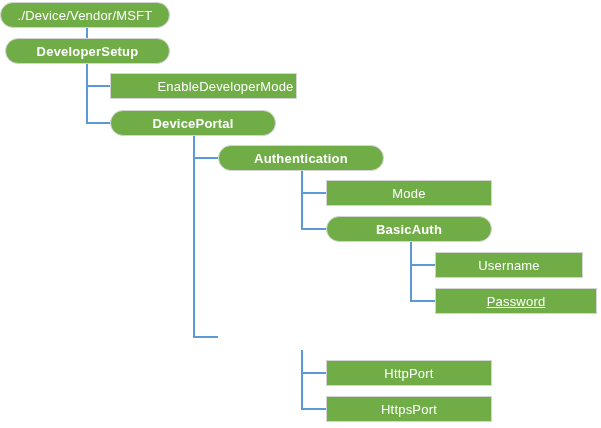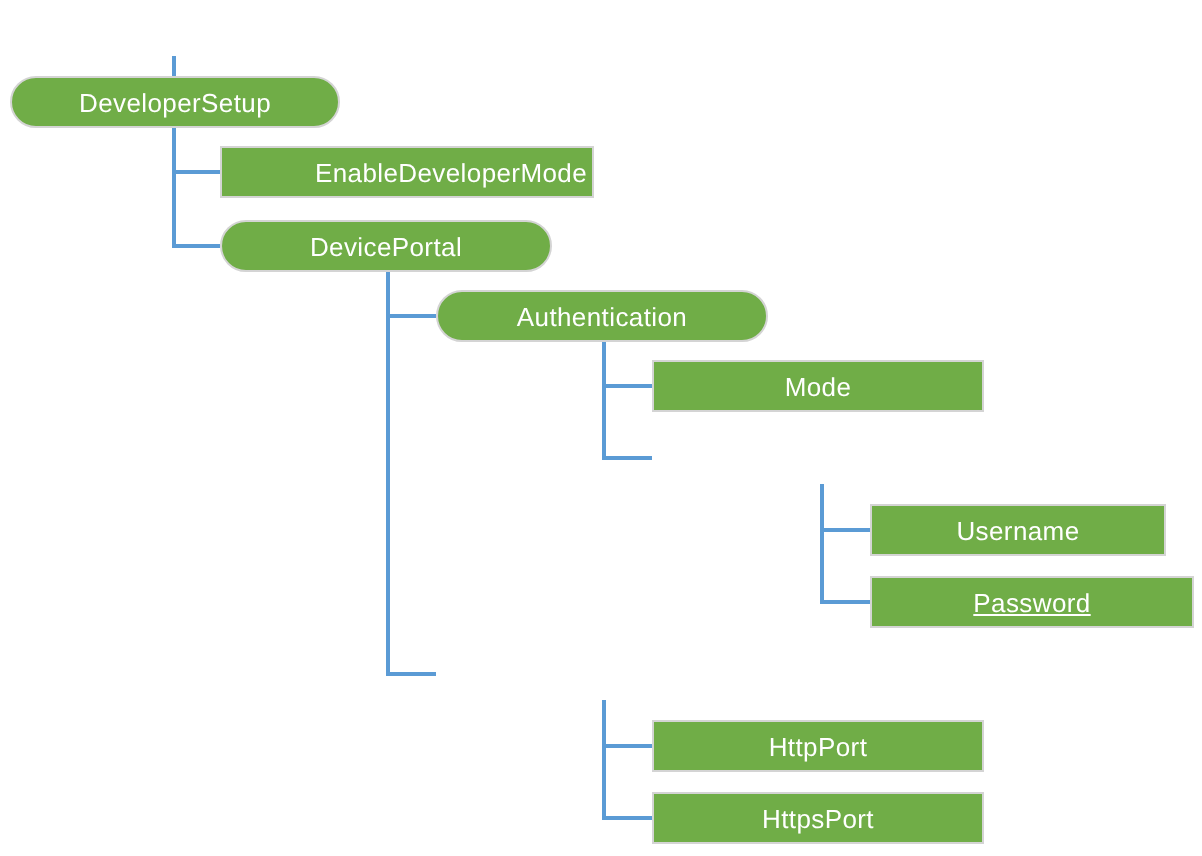--- a/index.html
+++ b/index.html
@@ -34,20 +34,21 @@
     justify-content: center;
     font-size: 13px;
     letter-spacing: .2px;
     text-align: center;
     border: 1px solid #d4d4d4;
     white-space: nowrap;
     user-select: none;
   }
   .node.pill {
     border-radius: 14px;
+    font-weight: bold;
   }
   .node.rect {
     border-radius: 0;
   }
   .node.root {
     border-radius: 14px;
   }
 </style>
 </head>
 <body>
@@ -73,31 +74,33 @@
   <div class="conn conn-h" style="left:301px; top:228px; width:25px;"></div>
 
   <div class="conn conn-v" style="left:410px; top:242px; height:59px;"></div>
   <div class="conn conn-h" style="left:410px; top:264px; width:25px;"></div>
   <div class="conn conn-h" style="left:410px; top:300px; width:25px;"></div>
 
   <div class="conn conn-v" style="left:301px; top:350px; height:59px;"></div>
   <div class="conn conn-h" style="left:301px; top:372px; width:25px;"></div>
   <div class="conn conn-h" style="left:301px; top:408px; width:25px;"></div>
 
+  <div class="node root" style="left:0px; top:2px; width:170px; height:26px;">./Device/Vendor/MSFT</div>
 
   <div class="node pill" style="left:5px; top:38px; width:165px; height:26px;">DeveloperSetup</div>
 
   <div class="node rect" style="left:110px; top:73px; width:187px; height:26px;padding-left:44px;">EnableDeveloperMode</div>
 
   <div class="node pill" style="left:110px; top:110px; width:166px; height:26px;">DevicePortal</div>
 
   <div class="node pill" style="left:218px; top:145px; width:166px; height:26px;">Authentication</div>
 
   <div class="node rect" style="left:326px; top:180px; width:166px; height:26px;">Mode</div>
 
+  <div class="node pill" style="left:326px; top:216px; width:166px; height:26px;">BasicAuth</div>
 
   <div class="node rect" style="left:435px; top:252px; width:148px; height:26px;">Username</div>
 
   <div class="node rect" style="left:435px; top:288px; width:162px; height:26px;text-decoration:underline;">Password</div>
 
 
   <div class="node rect" style="left:326px; top:360px; width:166px; height:26px;">HttpPort</div>
 
   <div class="node rect" style="left:326px; top:396px; width:166px; height:26px;">HttpsPort</div>
 

